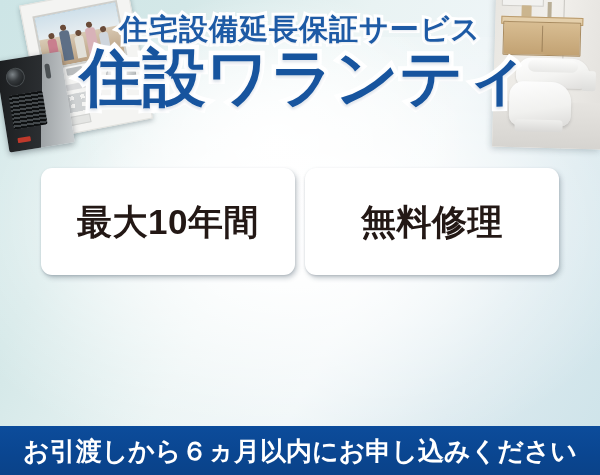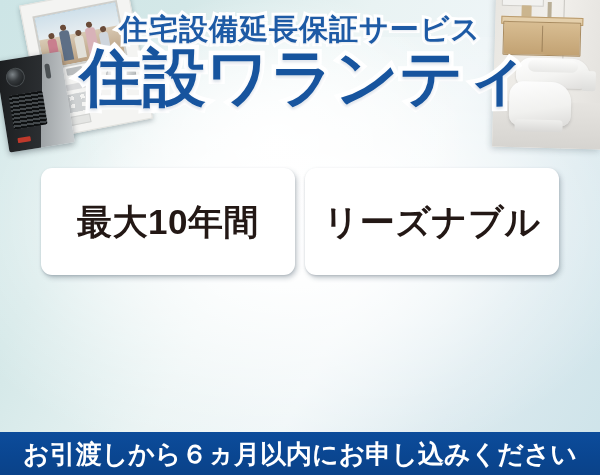--- a/index.html
+++ b/index.html
@@ -382,21 +382,21 @@
     line-height: 1;
     white-space: nowrap;
   }
 
   
   .cta-bar {
     position: absolute;
     left: 0;
     bottom: 0;
     width: 600px;
-    height: 43px;
+    height: 49px;
     background: linear-gradient(#0c4c9b 0%, #0a4691 55%, #0a4289 100%);
     display: flex;
     align-items: center;
     justify-content: center;
   }
   .cta-text {
     color: #ffffff;
     font-size: 26px;
     font-weight: 700;
     letter-spacing: 0px;
@@ -471,21 +471,21 @@
   <div class="headline">
     <div class="subtitle">住宅設備延長保証サービス</div>
     <div class="maintitle">住設ワランティ</div>
   </div>
 
   <div class="features">
     <div class="feature-box">
       <span class="feature-label">最大10年間</span>
     </div>
     <div class="feature-box">
-      <span class="feature-label">リーズナブル</span>
+      <span class="feature-label">無料修理</span>
     </div>
   </div>
 
   <div class="cta-bar">
     <span class="cta-text">お引渡しから６ヵ月以内にお申し込みください</span>
   </div>
 
 </div>
 
 </body></html>

